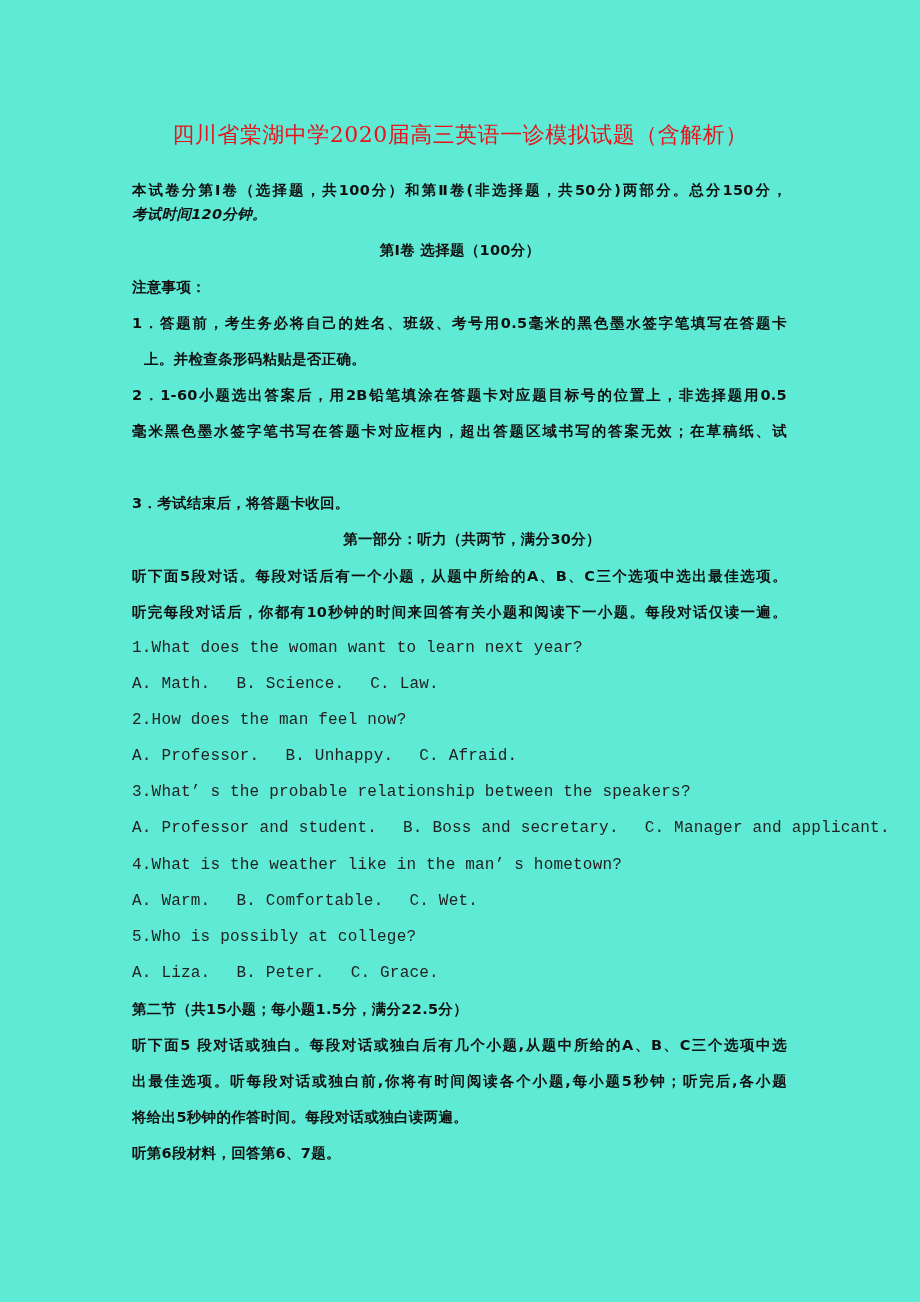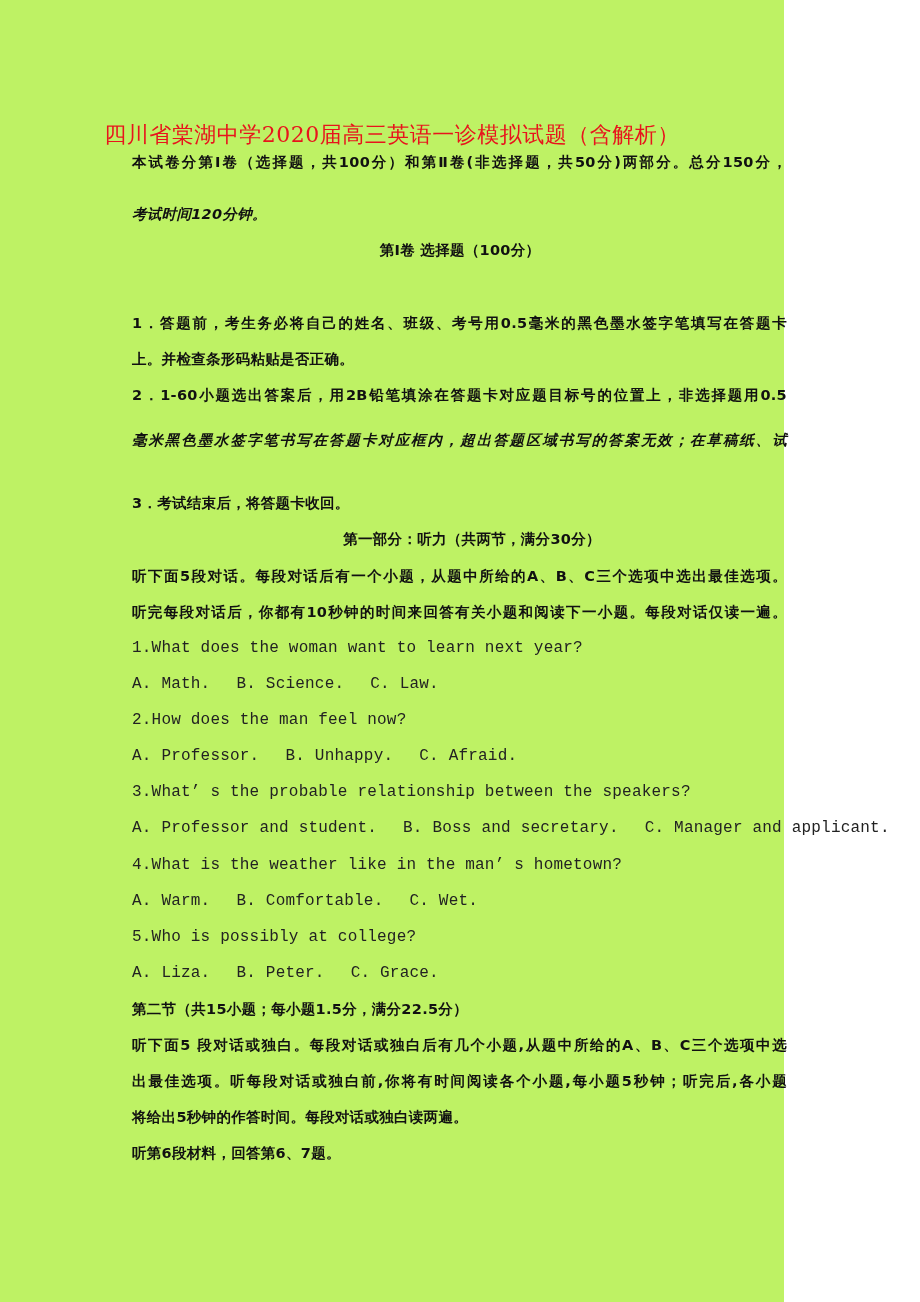--- a/index.html
+++ b/index.html
@@ -11,23 +11,23 @@
       width: 920px;
       height: 1302px;
       position: relative;
       overflow: hidden;
       font-family: "DejaVu Serif", "Liberation Serif", serif;
       color: #111111;
     }
     .page {
       position: absolute;
       left: 0; top: 0;
-      width: 784px;
+      width: 920px;
       height: 1302px;
-      background: #bef264;
+      background: #5eead4;
     }
     .title {
       position: absolute;
       left: 0; right: 0;
       top: 118px;
       text-align: center;
       font-size: 22px;
       line-height: 34px;
       color: #e8141c;
       letter-spacing: 0.5px;
@@ -68,29 +68,30 @@
       margin-right: 26px;
     }
   </style>
 </head>
 <body>
 
 <div class="page">
 
   <div class="title">四川省棠湖中学2020届高三英语一诊模拟试题（含解析）</div>
 
-  <div class="line cjk justify" style="top:152px;">本试卷分第Ⅰ卷（选择题，共100分）和第Ⅱ卷(非选择题，共50分)两部分。总分150分，</div>
+  <div class="line cjk justify" style="top:180px;">本试卷分第Ⅰ卷（选择题，共100分）和第Ⅱ卷(非选择题，共50分)两部分。总分150分，</div>
   <div class="line cjk" style="top:204px;font-style:italic;">考试时间120分钟。</div>
 
   <div class="line cjk center" style="top:240px;">第Ⅰ卷 选择题（100分）</div>
 
+  <div class="line cjk" style="top:277px;">注意事项：</div>
   <div class="line cjk justify" style="top:313px;">1．答题前，考生务必将自己的姓名、班级、考号用0.5毫米的黑色墨水签字笔填写在答题卡</div>
-  <div class="line cjk" style="top:349px;">上。并检查条形码粘贴是否正确。</div>
+  <div class="line cjk" style="top:349px;margin-left:12px;">上。并检查条形码粘贴是否正确。</div>
   <div class="line cjk justify" style="top:385px;">2．1-60小题选出答案后，用2B铅笔填涂在答题卡对应题目标号的位置上，非选择题用0.5</div>
-  <div class="line cjk justify" style="top:430px;font-style:italic;">毫米黑色墨水签字笔书写在答题卡对应框内，超出答题区域书写的答案无效；在草稿纸、试</div>
+  <div class="line cjk justify" style="top:421px;">毫米黑色墨水签字笔书写在答题卡对应框内，超出答题区域书写的答案无效；在草稿纸、试</div>
   <div class="line cjk" style="top:493px;">3．考试结束后，将答题卡收回。</div>
 
   <div class="line cjk" style="top:529px;text-align:center;">第一部分：听力（共两节，满分30分）</div>
   <div class="line cjk justify" style="top:566px;">听下面5段对话。每段对话后有一个小题，从题中所给的A、B、C三个选项中选出最佳选项。</div>
   <div class="line cjk justify" style="top:602px;">听完每段对话后，你都有10秒钟的时间来回答有关小题和阅读下一小题。每段对话仅读一遍。</div>
 
   <div class="line en" style="top:638px;">1.What does the woman want to learn next year?</div>
   <div class="line en" style="top:674px;">
     <span class="opt">A. Math.</span><span class="opt">B. Science.</span><span class="opt">C. Law.</span>
   </div>

